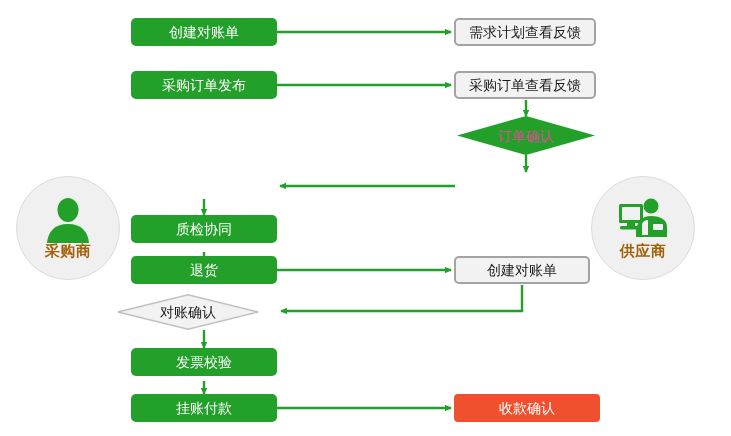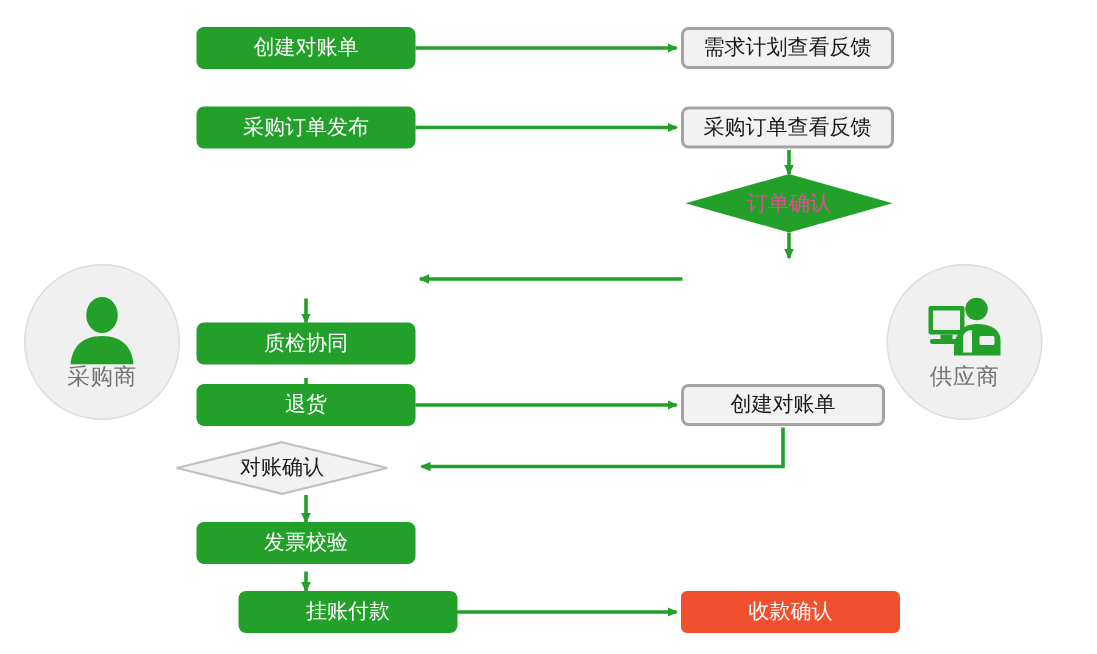--- a/index.html
+++ b/index.html
@@ -33,23 +33,24 @@
     justify-content: center;
   }
   .actor .glyph {
     width: 52px;
     height: 46px;
     display: block;
     margin-bottom: 1px;
   }
   .actor .actor-label {
     font-size: 15px;
-    color: #737373;
+    color: #a16207;
     line-height: 1;
     letter-spacing: 0.5px;
+    font-weight: bold;
   }
   #actor-buyer  { left: 16px;  top: 176px; }
   #actor-supplier { left: 591px; top: 176px; }
 
   
   .node {
     position: absolute;
     box-sizing: border-box;
     display: flex;
     align-items: center;
@@ -210,21 +211,21 @@
     <svg class="dshape" viewBox="0 0 142 36" preserveAspectRatio="none" xmlns="http://www.w3.org/2000/svg">
       <polygon points="71,0.8 141.2,18 71,35.2 0.8,18" fill="#f2f2f2" stroke="#c0c0c0" stroke-width="1.4"></polygon>
     </svg>
     <span class="dlabel">对账确认</span>
   </div>
 
   <div class="node green" style="left:131px; top:348px; width:146px; height:28px;">
     <span>发票校验</span>
   </div>
 
-  <div class="node green" style="left:131px; top:394px; width:146px; height:28px;margin-left:28px;">
+  <div class="node green" style="left:131px; top:394px; width:146px; height:28px;">
     <span>挂账付款</span>
   </div>
 
   <div class="node orange" style="left:454px; top:394px; width:146px; height:28px;">
     <span>收款确认</span>
   </div>
 
 </div>
 
 </body></html>

